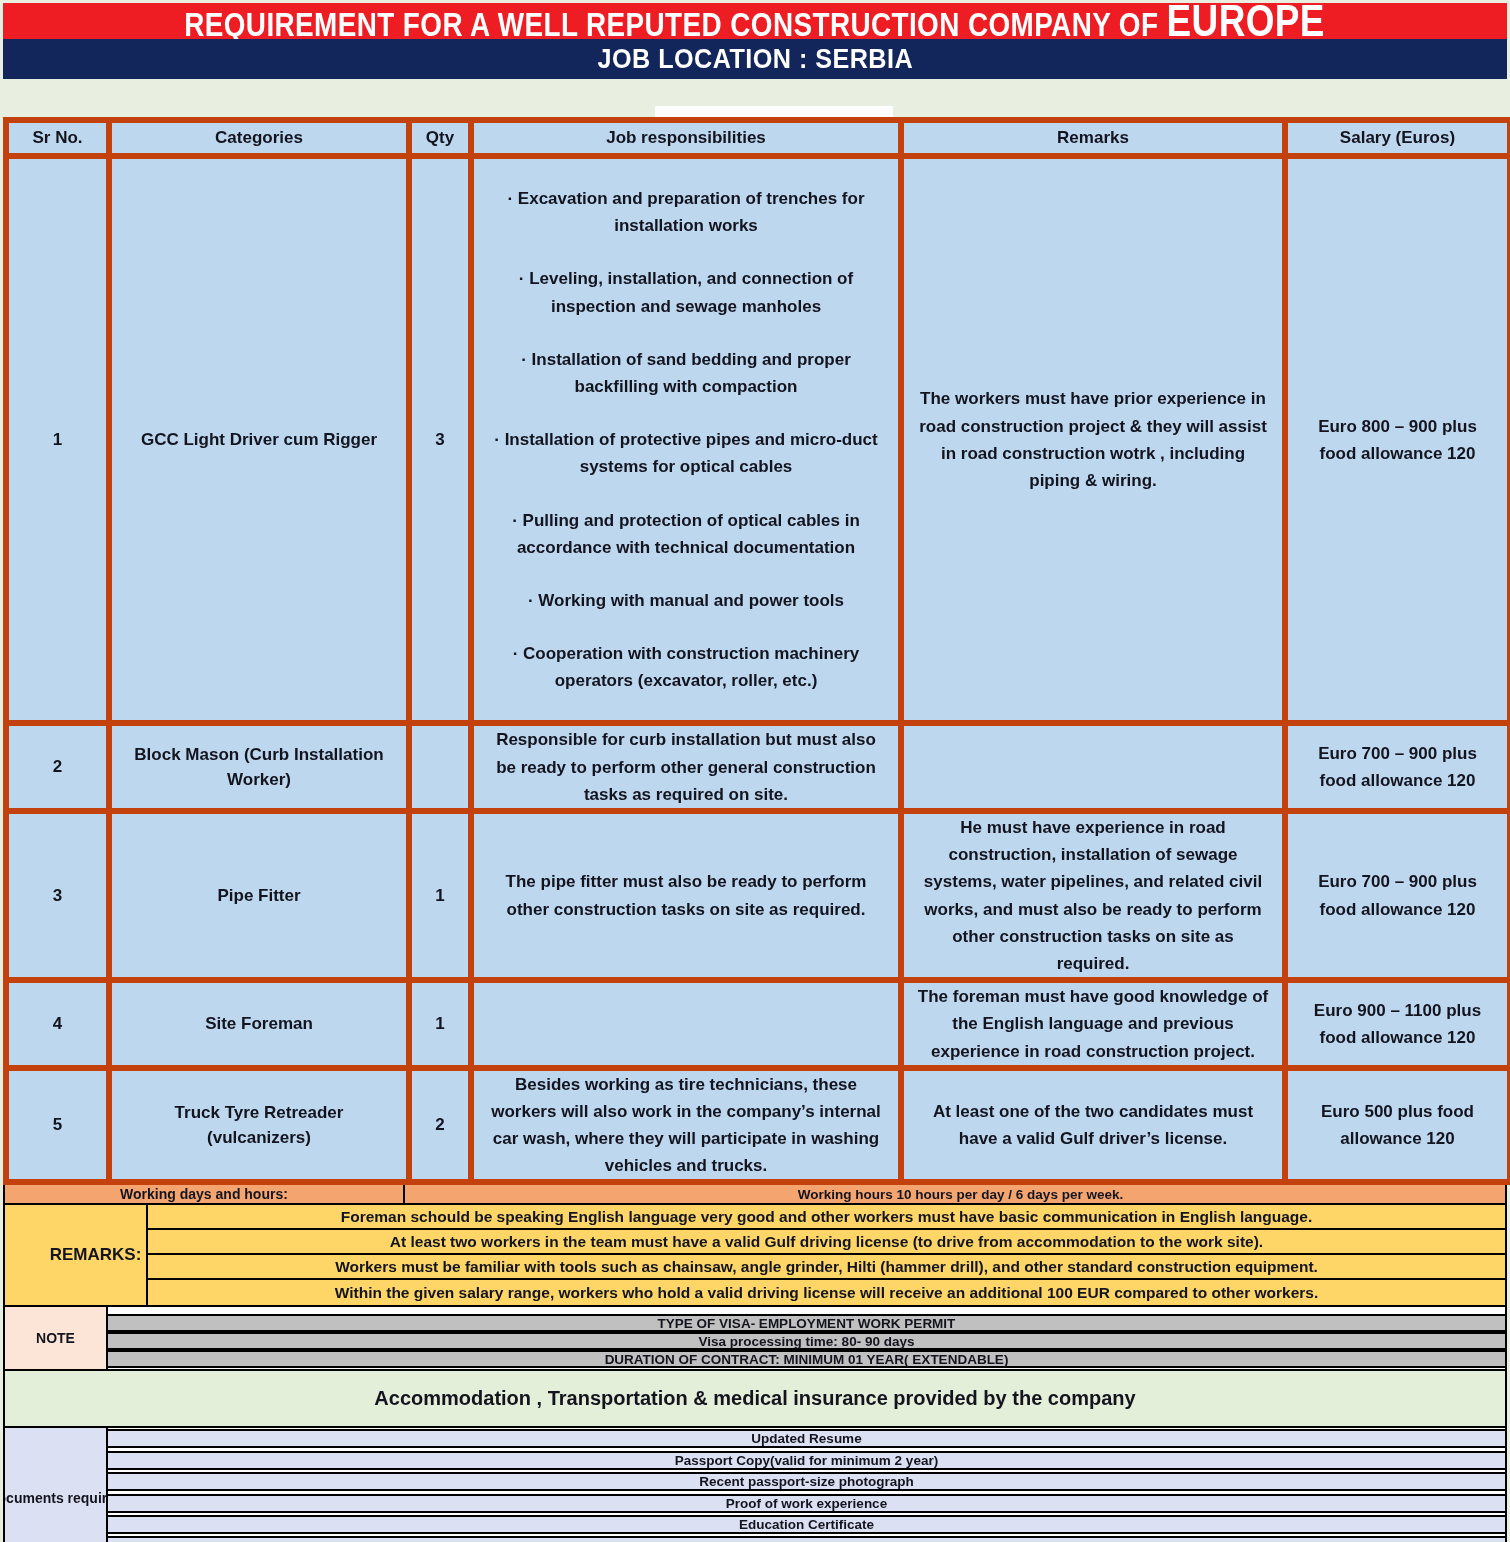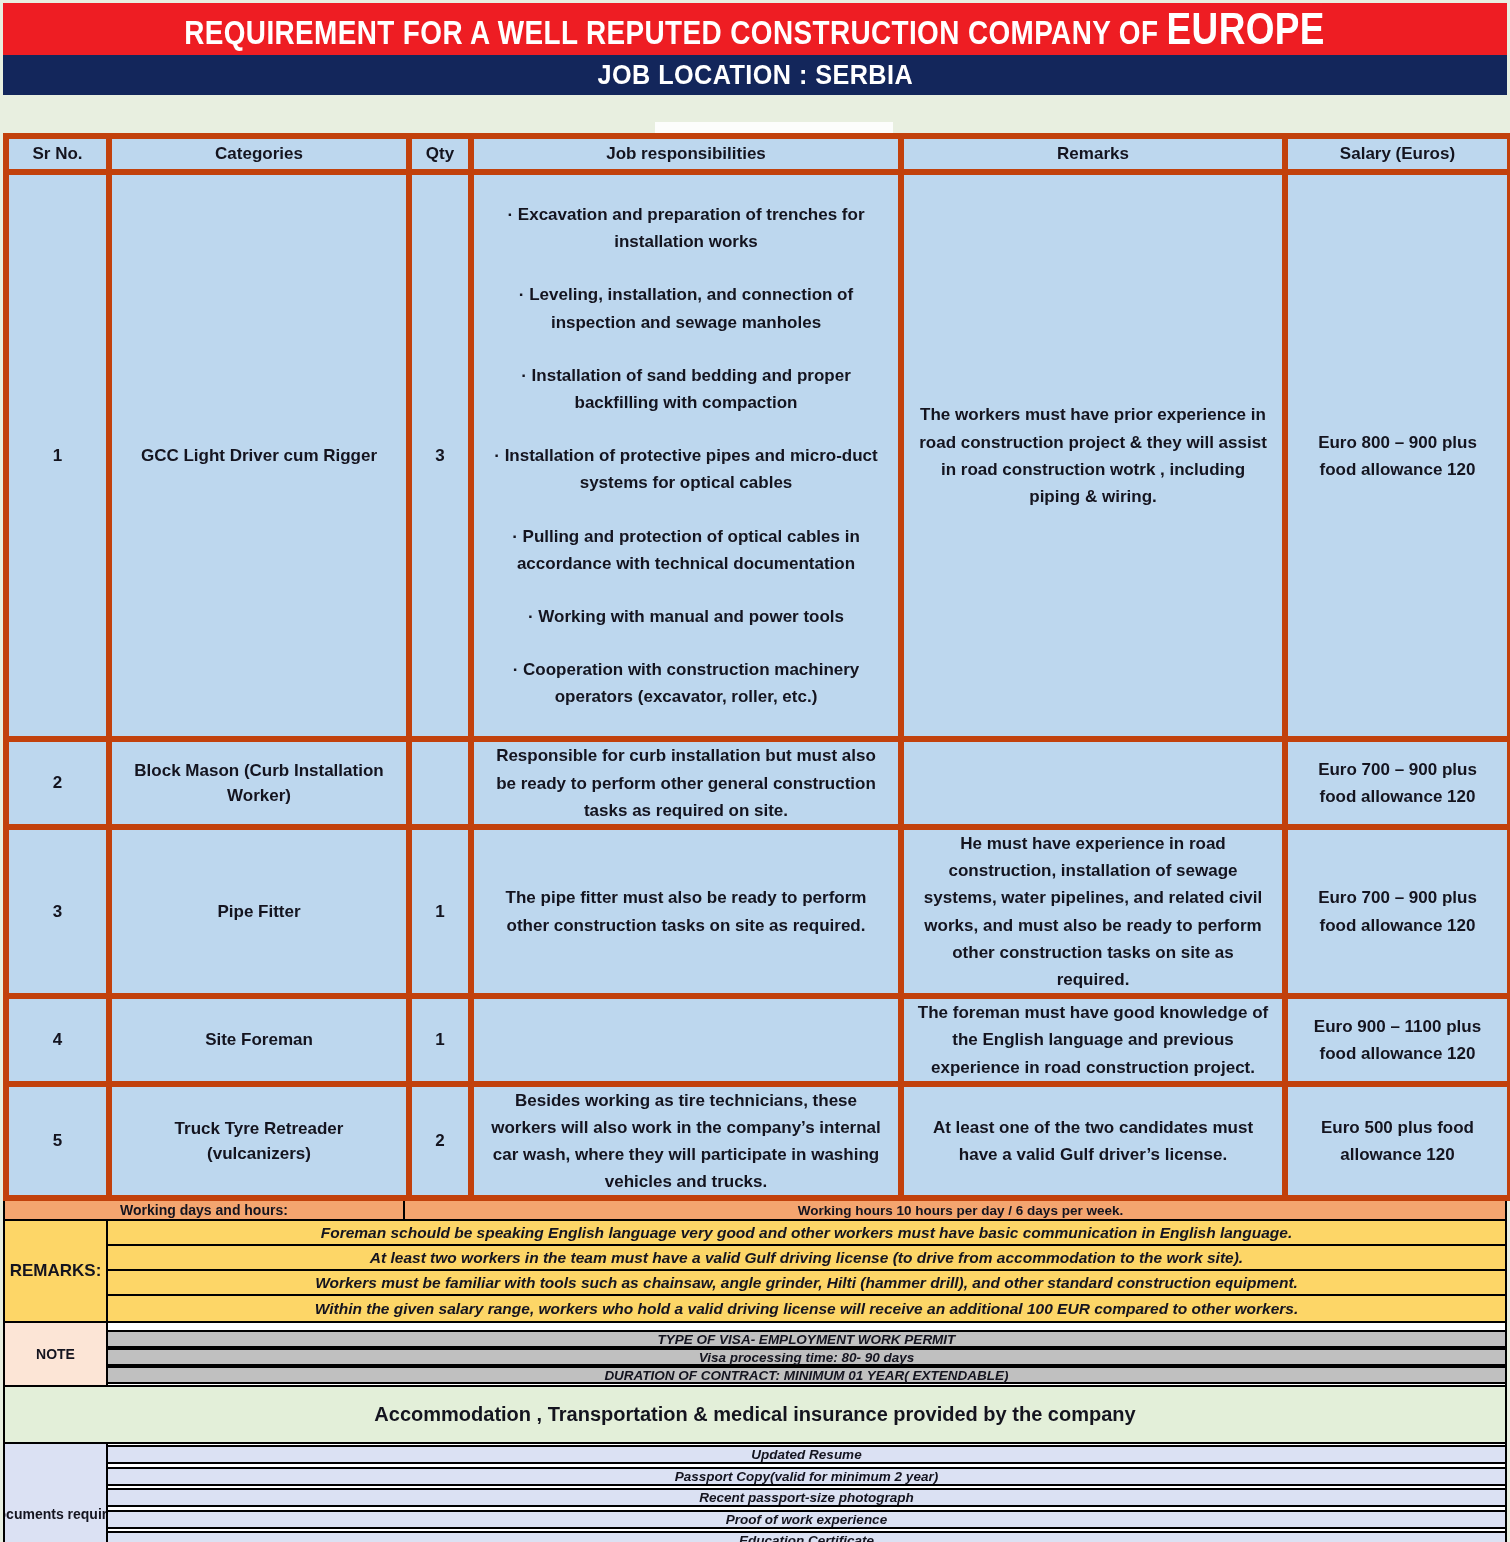--- a/index.html
+++ b/index.html
@@ -6,21 +6,21 @@
   body{
     width:1510px;height:1542px;
     background:#e8efe0;
     font-family:"Liberation Sans","DejaVu Sans",sans-serif;
     color:#14141f;
     -webkit-font-smoothing:antialiased;
   }
   .page{position:relative;width:1504px;height:1536px;margin:3px;}
 
   
-  .banner-red{height:52px;background:#ee1d23;display:flex;align-items:center;justify-content:center;overflow:hidden;}
+  .banner-red{height:36px;background:#ee1d23;display:flex;align-items:center;justify-content:center;overflow:hidden;}
   .title-wrap{transform:scaleX(0.82);white-space:nowrap;color:#fff;font-weight:bold;font-size:34px;letter-spacing:.5px;}
   .title-emph{font-size:45px;}
   .banner-navy{height:40px;background:#13265b;display:flex;align-items:center;justify-content:center;}
   .subtitle-wrap{transform:scaleX(0.9);white-space:nowrap;color:#fff;font-weight:bold;font-size:28px;letter-spacing:.5px;}
   .green-strip{height:38px;background:#e8efe0;position:relative;}
   .white-patch{position:absolute;left:652px;top:27px;width:238px;height:11px;background:#fcfdfc;}
 
   
   table.jobs{border-collapse:collapse;table-layout:fixed;width:1504px;border:2px solid #000;}
   table.jobs th,table.jobs td{border:6px solid #c2410c;background:#bdd7ee;text-align:center;vertical-align:middle;font-weight:bold;padding:0 10px;overflow:hidden;}
@@ -31,24 +31,24 @@
   tr.r0{height:544px;} tr.r1{height:83px;} tr.r2{height:168px;} tr.r3{height:84px;} tr.r4{height:114px;}
 
   
   .working-row{display:flex;border:2px solid #000;border-top:none;background:#f4a56f;height:18px;}
   .working-label{width:398px;border-right:2px solid #000;display:flex;align-items:center;justify-content:center;font-weight:bold;font-size:14px;}
   .working-value{flex:1;display:flex;align-items:center;justify-content:center;font-weight:bold;font-size:13.5px;padding-left:11px;}
 
   
   .section{display:flex;border:2px solid #000;border-top:none;}
   .sec-label{width:101px;border-right:2px solid #000;display:flex;align-items:center;justify-content:center;font-weight:bold;flex:none;overflow:hidden;}
-  .sec-rows{flex:1;display:flex;flex-direction:column;min-width:0;font-style:italic;}
-
-  
-  .remarks .sec-label{background:#fdd667;font-size:17px;}
+  .sec-rows{flex:1;display:flex;flex-direction:column;min-width:0;}
+
+  
+  .remarks .sec-label{background:#fdd667;font-size:17px;padding-left:40px;}
   .remark-row{height:25px;background:#fdd667;border-bottom:2px solid #000;display:flex;align-items:center;justify-content:center;font-weight:bold;font-size:15.5px;box-sizing:border-box;}
   .remark-row:last-child{border-bottom:none;}
 
   
   .note{height:62px;}
   .note .sec-label{background:#fce5d6;font-size:14px;}
   .note .sec-rows{background:#fff;justify-content:space-between;padding:7px 0;}
   .note-row{height:18px;background:#c0c0c0;border-top:2px solid #000;border-bottom:2px solid #000;box-sizing:border-box;display:flex;align-items:center;justify-content:center;font-weight:bold;font-size:13.5px;}
 
   

